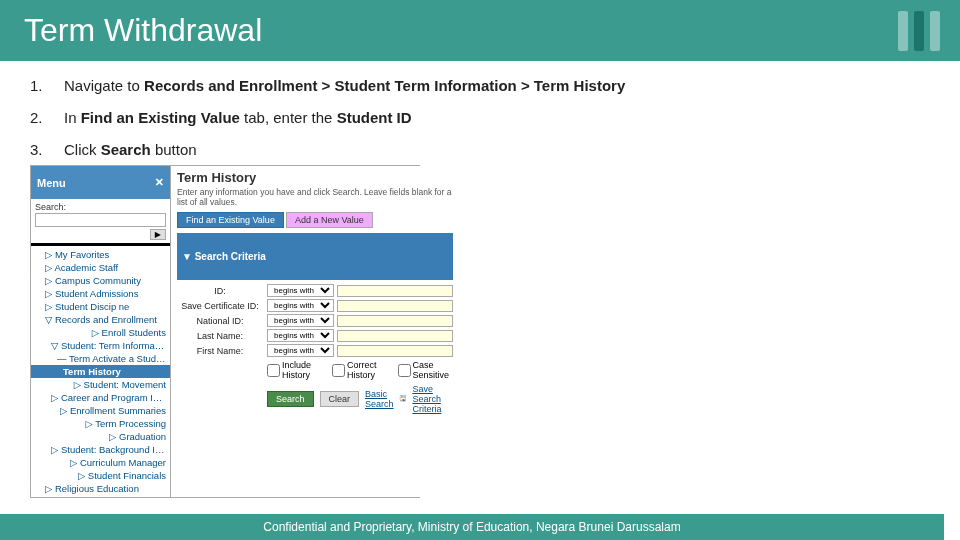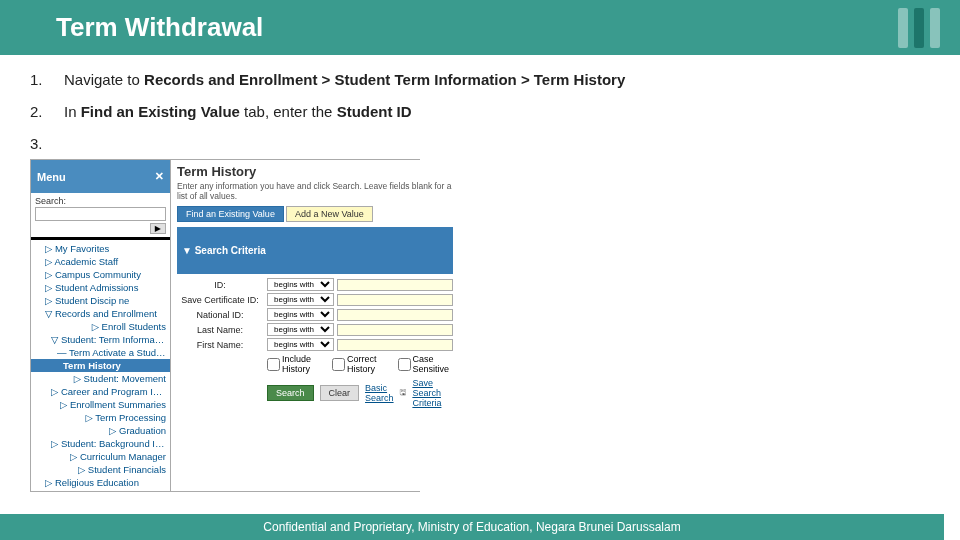--- a/index.html
+++ b/index.html
@@ -13,23 +13,22 @@
     }
 
     
     .header-bar {
       background: #3a9b8e;
       padding: 12px 24px;
       position: relative;
     }
     .header-bar h1 {
       color: #fff;
-      font-size: 26px;
-      font-weight: bold;
-      margin-left: 32px;
+      font-size: 32px;
+      font-weight: normal;
     }
     .header-decorations {
       position: absolute;
       right: 20px;
       top: 50%;
       transform: translateY(-50%);
       display: flex;
       gap: 6px;
     }
     .header-dec-bar {
@@ -171,21 +170,21 @@
     .ps-tab-bar {
       display: flex;
       gap: 2px;
       margin-bottom: 5px;
     }
     .ps-tab {
       padding: 2px 8px;
       border: 1px solid #aaa;
       font-size: 9px;
       cursor: pointer;
-      background: #fef9c3;
+      background: #f0abfc;
       color: #333;
     }
     .ps-tab.active {
       background: #3a7db5;
       color: #fff;
       border-color: #2a6da5;
     }
     .ps-search-criteria-bar {
       background: #3a7db5;
       color: #fff;
@@ -339,20 +338,23 @@
 
     <div class="step-item">
       <span class="step-number">2.</span>
       <span class="step-text">
         In <b>Find an Existing Value</b> tab, enter the <b>Student ID</b>
       </span>
     </div>
 
     <div class="step-item">
       <span class="step-number">3.</span>
+      <span class="step-text">
+        Click <b>Search</b> button
+      </span>
     </div>
 
     <div class="screenshot-area">
       <div class="screenshot-wrapper">
 
         
         <div class="callout-overlay callout-1">
           <span>1</span>
         </div>
         

